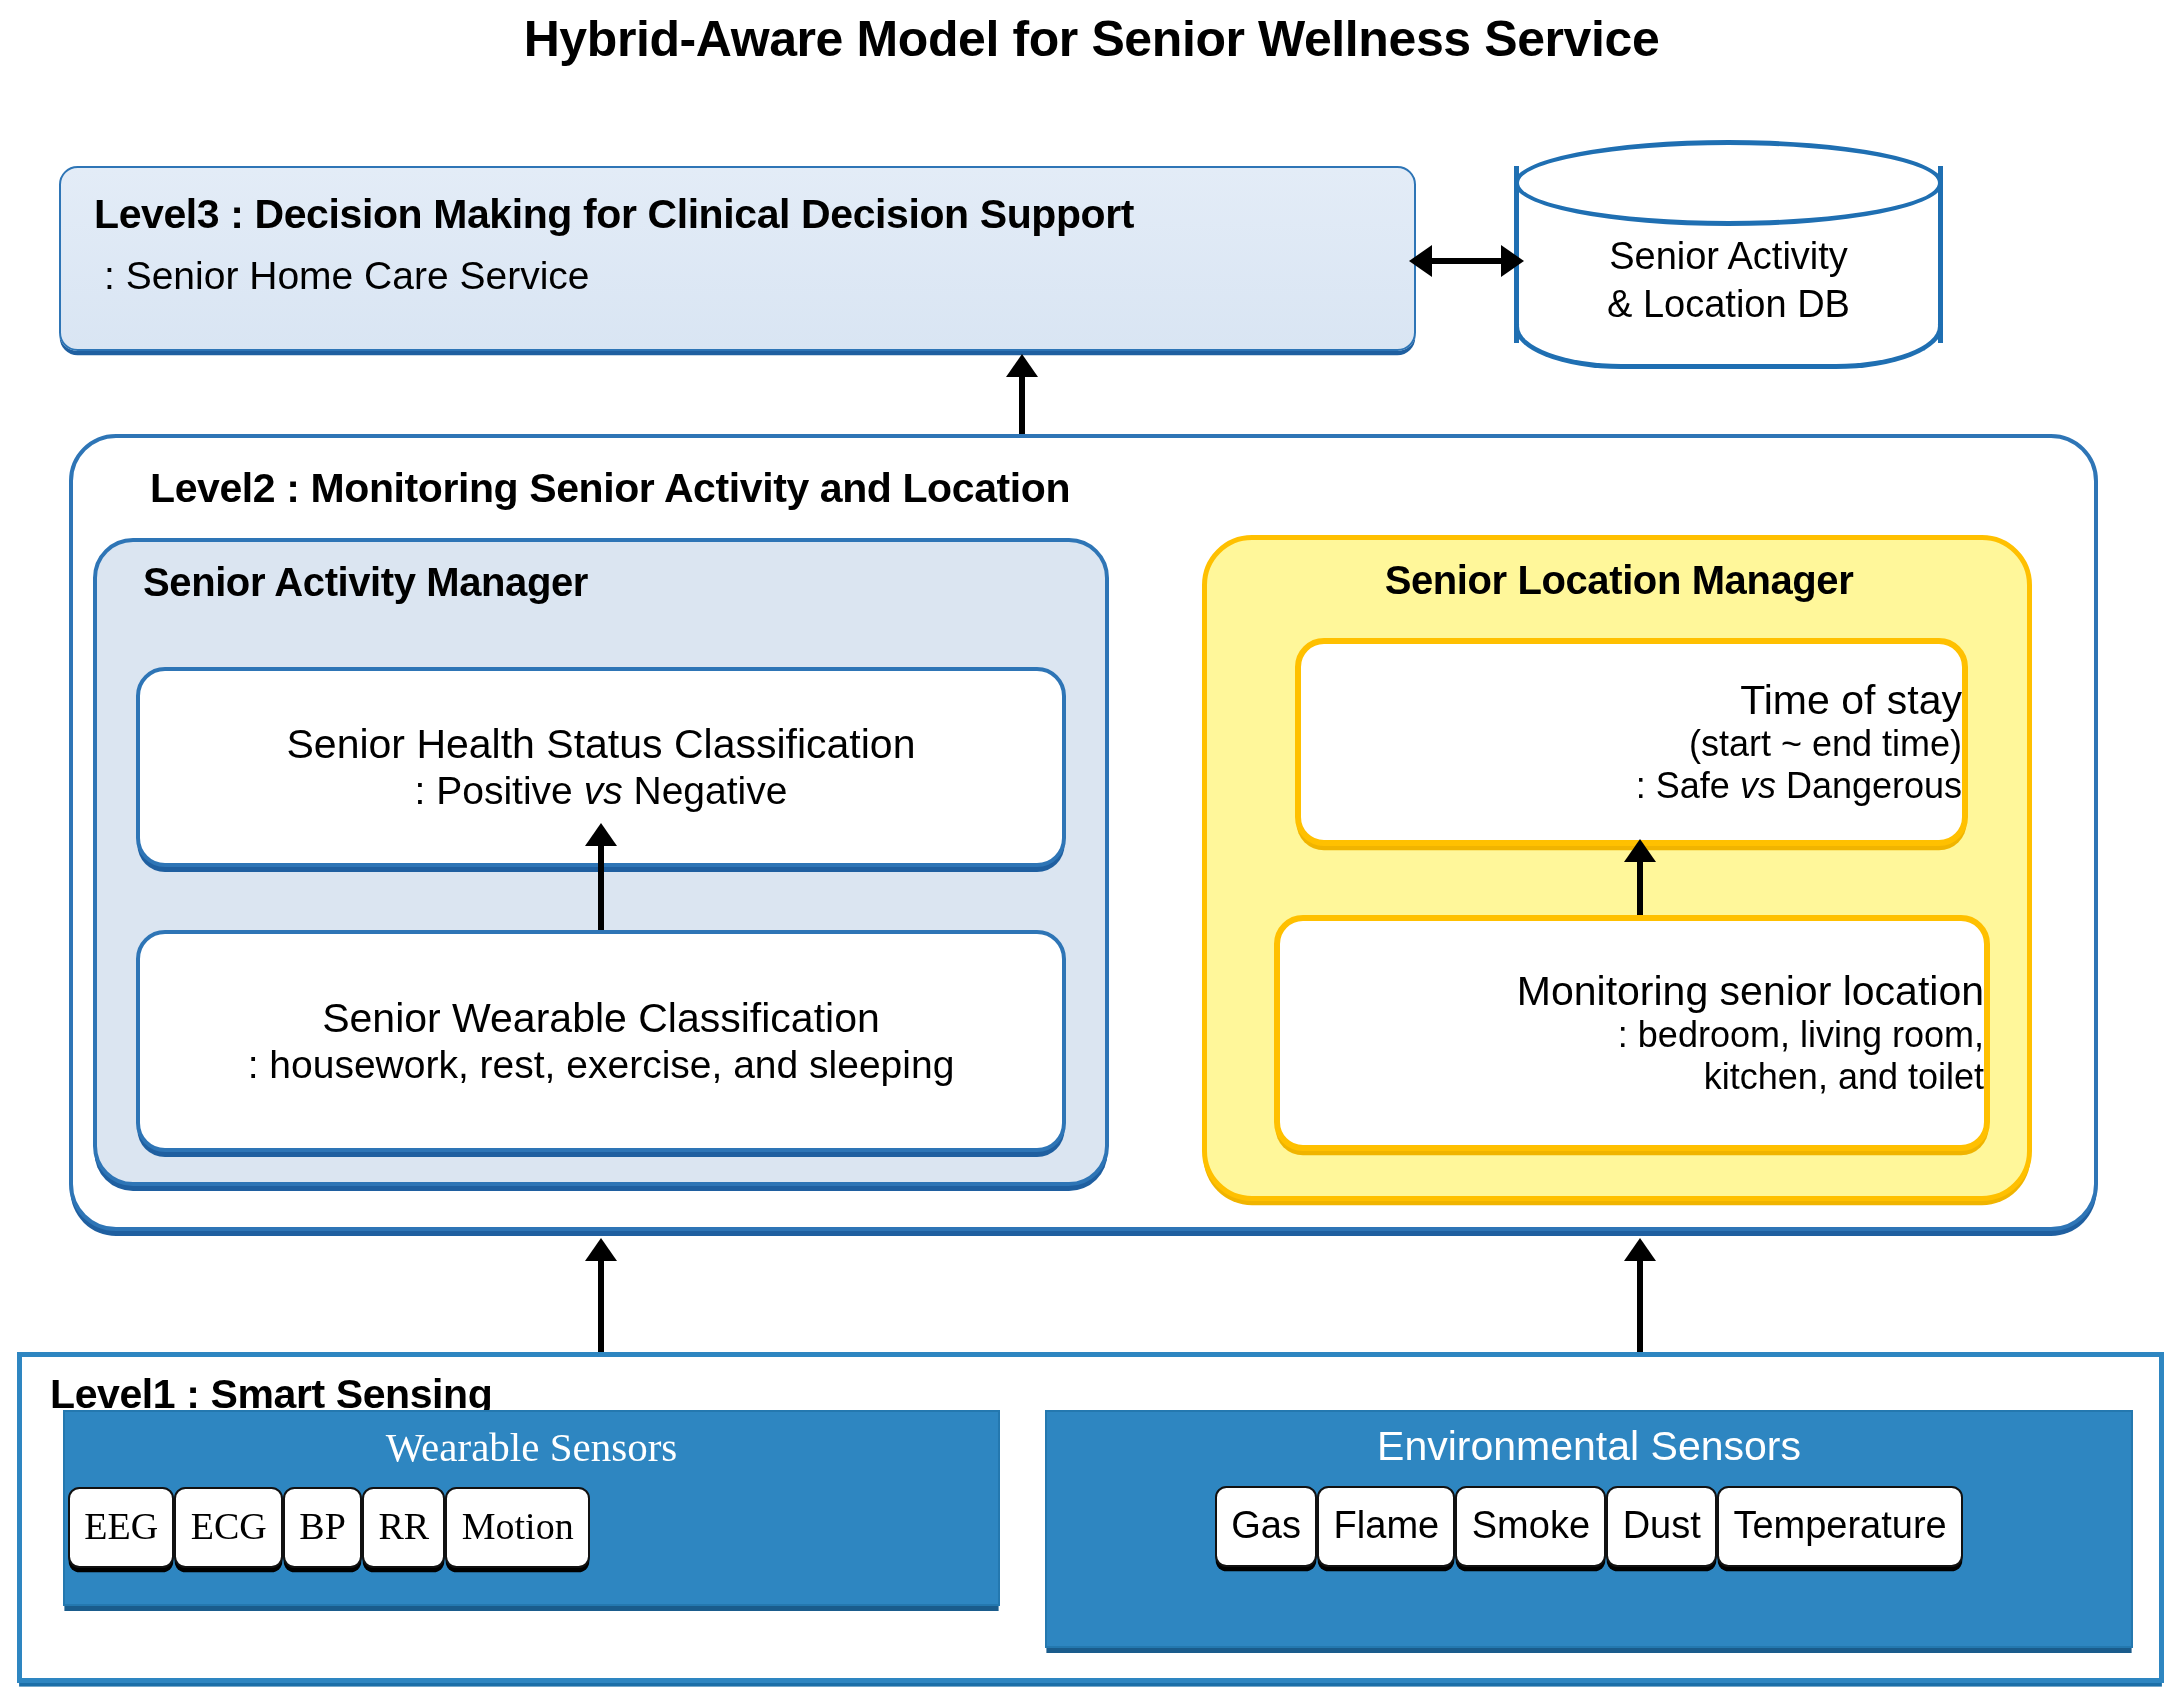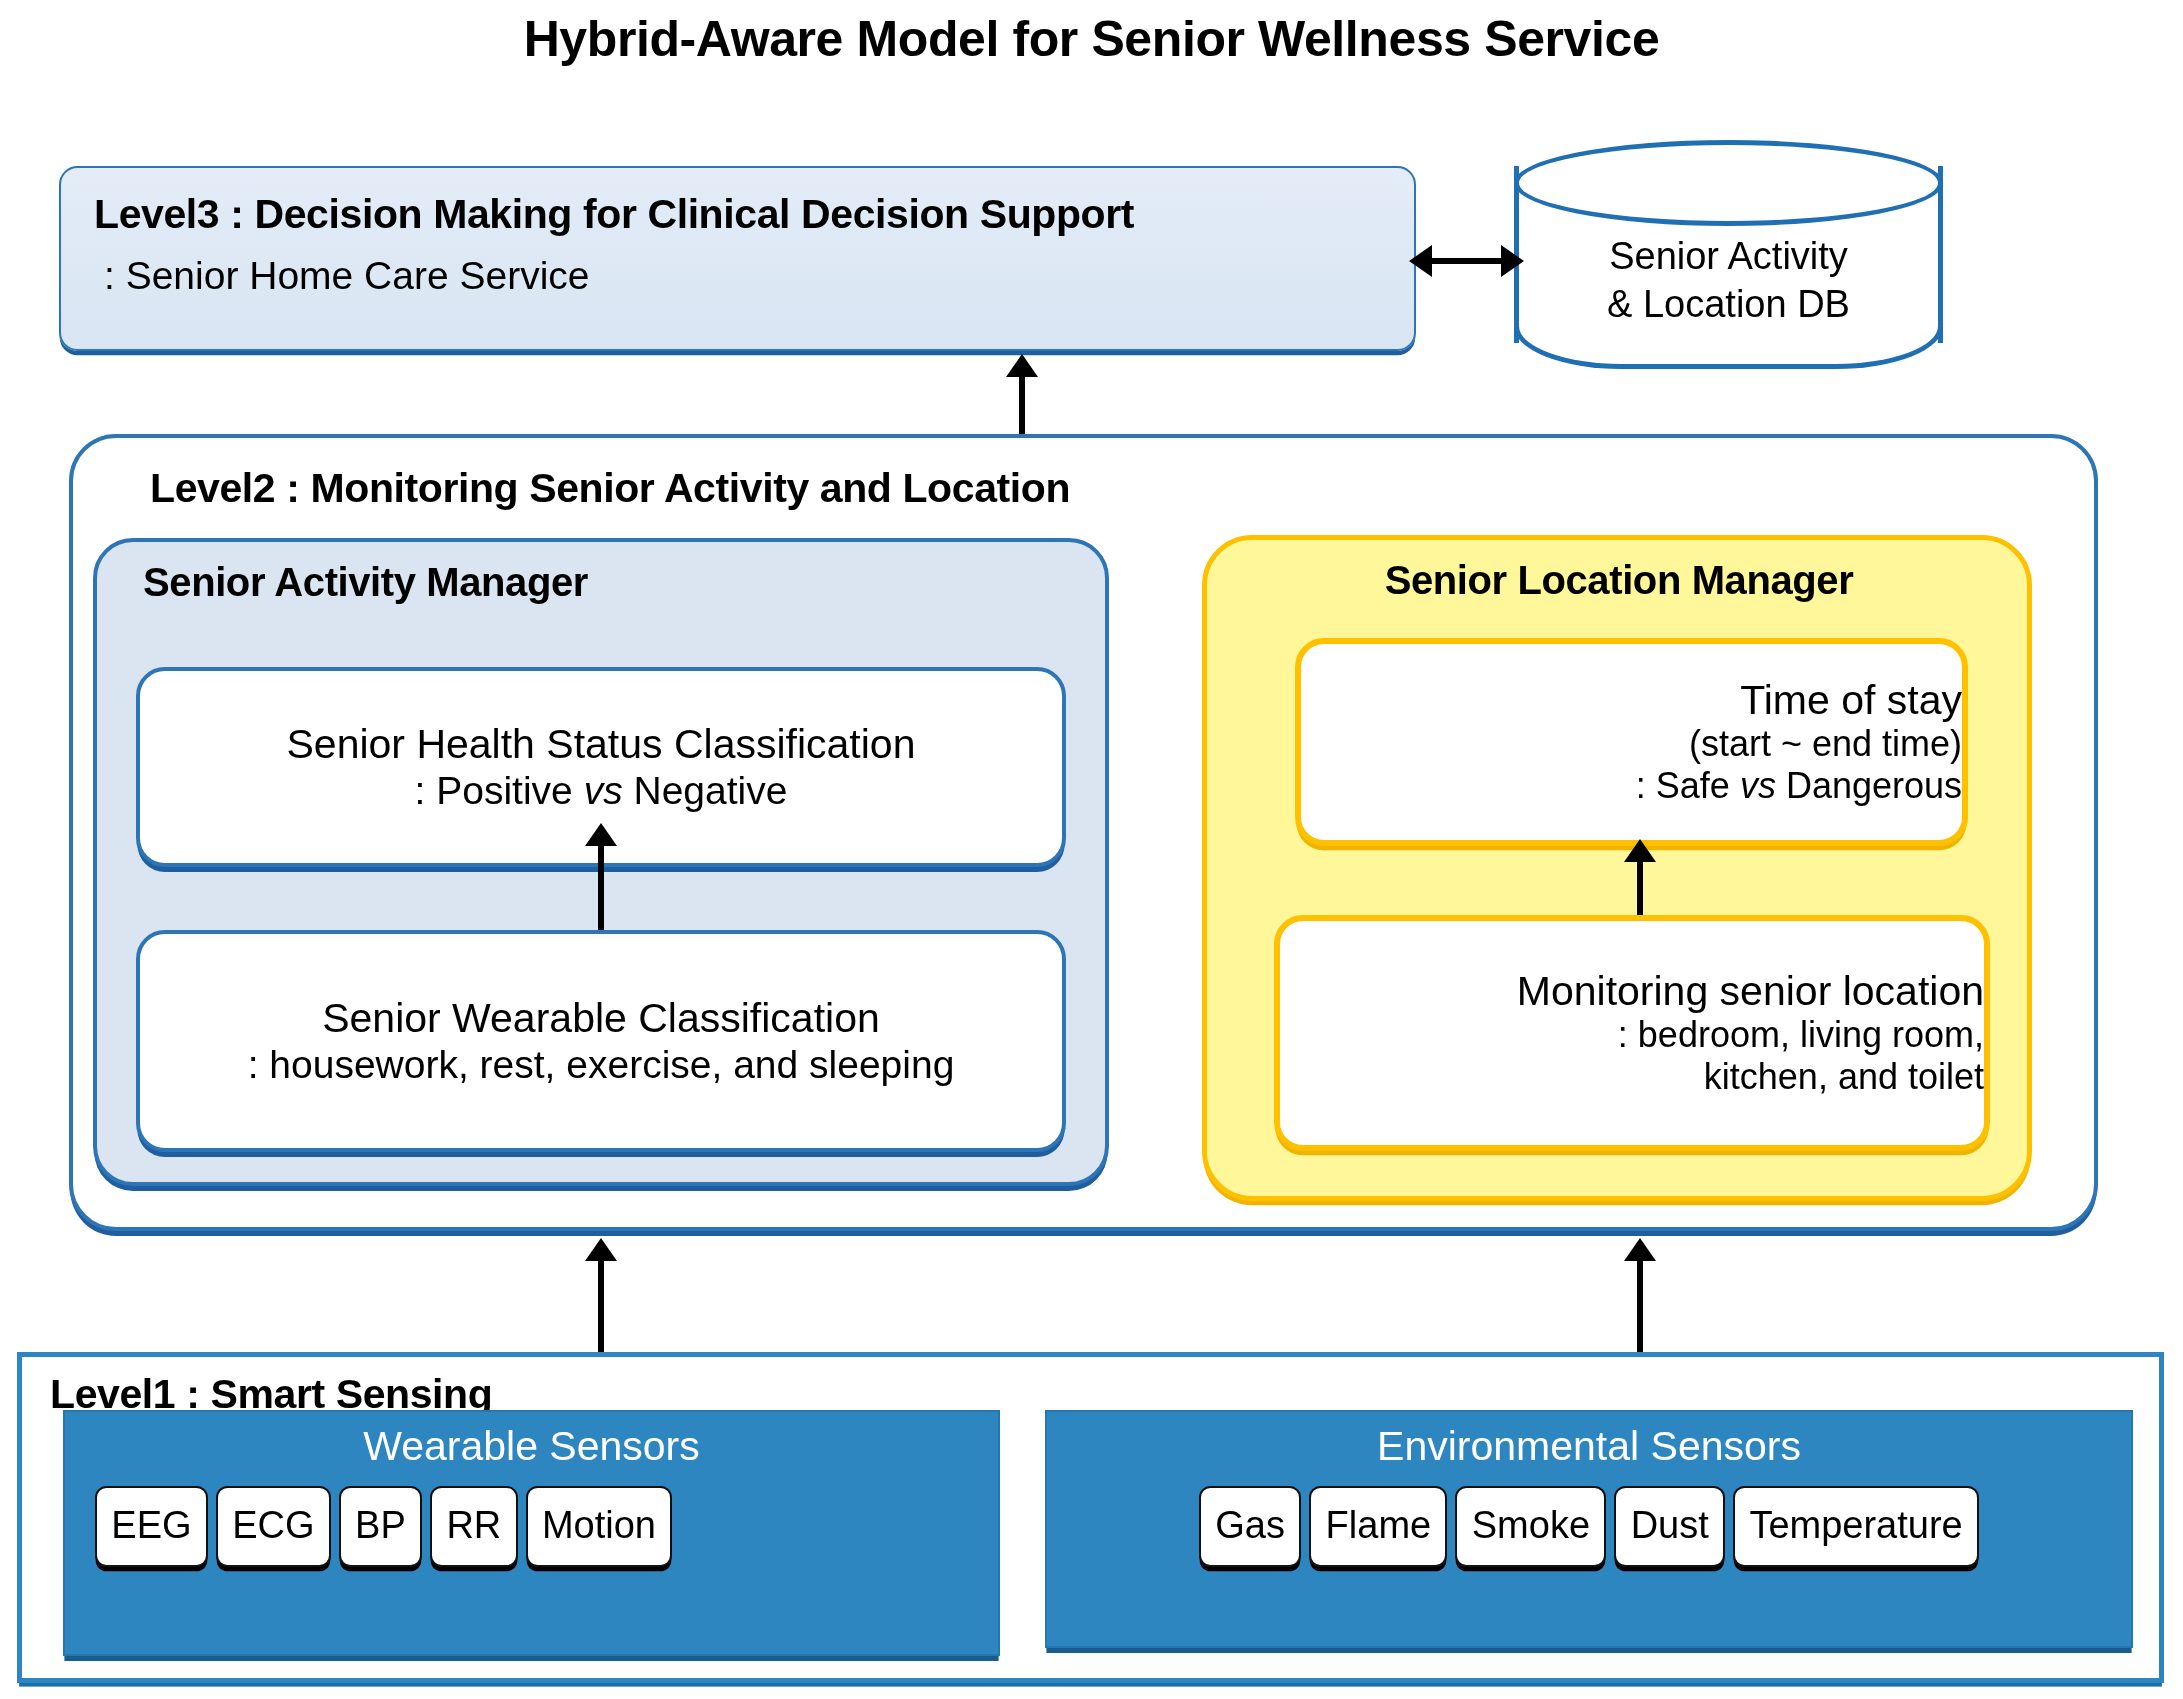--- a/index.html
+++ b/index.html
@@ -132,28 +132,28 @@
   #level1-title{left:50px;top:1371px;font-size:41px;font-weight:bold;letter-spacing:-0.4px;}
 
   .sensorgrp{
     background:#2E86C1;border:2.1px solid #2478AF;
     box-shadow:0 6.4px 0 -1.4px #1A5C8C;
     position:absolute;box-sizing:border-box;
   }
   .sensorgrp .gname{
     color:#fff;font-size:41px;text-align:center;margin-top:11.4px;white-space:nowrap;
   }
-  .chiprow{display:flex;gap:8px;align-items:center;margin-top:15.7px;padding:0 30px;}
+  .chiprow{display:flex;gap:0;align-items:center;margin-top:15.7px;padding:0 3px;}
   .chip{
     background:#fff;border:2.9px solid #111;border-radius:11.4px;
     box-shadow:0 5px 0 -0.7px #000;
     font-size:38px;padding:5.7px 14.3px 8.6px 14.3px;white-space:nowrap;
     display:flex;align-items:center;justify-content:center;height:63px;
   }
-  #grp-wear{left:63px;top:1410px;width:937px;height:246px;}
+  #grp-wear{left:63px;top:1410px;width:937px;height:196px;font-family:Liberation Serif, serif;}
   #grp-env {left:1045px;top:1410px;width:1088px;height:238px;}
   #grp-env .chiprow{justify-content:center;}
 </style>
 </head>
 <body>
 
 <div class="abs" id="title">Hybrid-Aware Model for Senior Wellness Service</div>
 
 <div class="abs" id="level3">
   <div class="l3a">Level3 : Decision Making for Clinical Decision Support</div>

